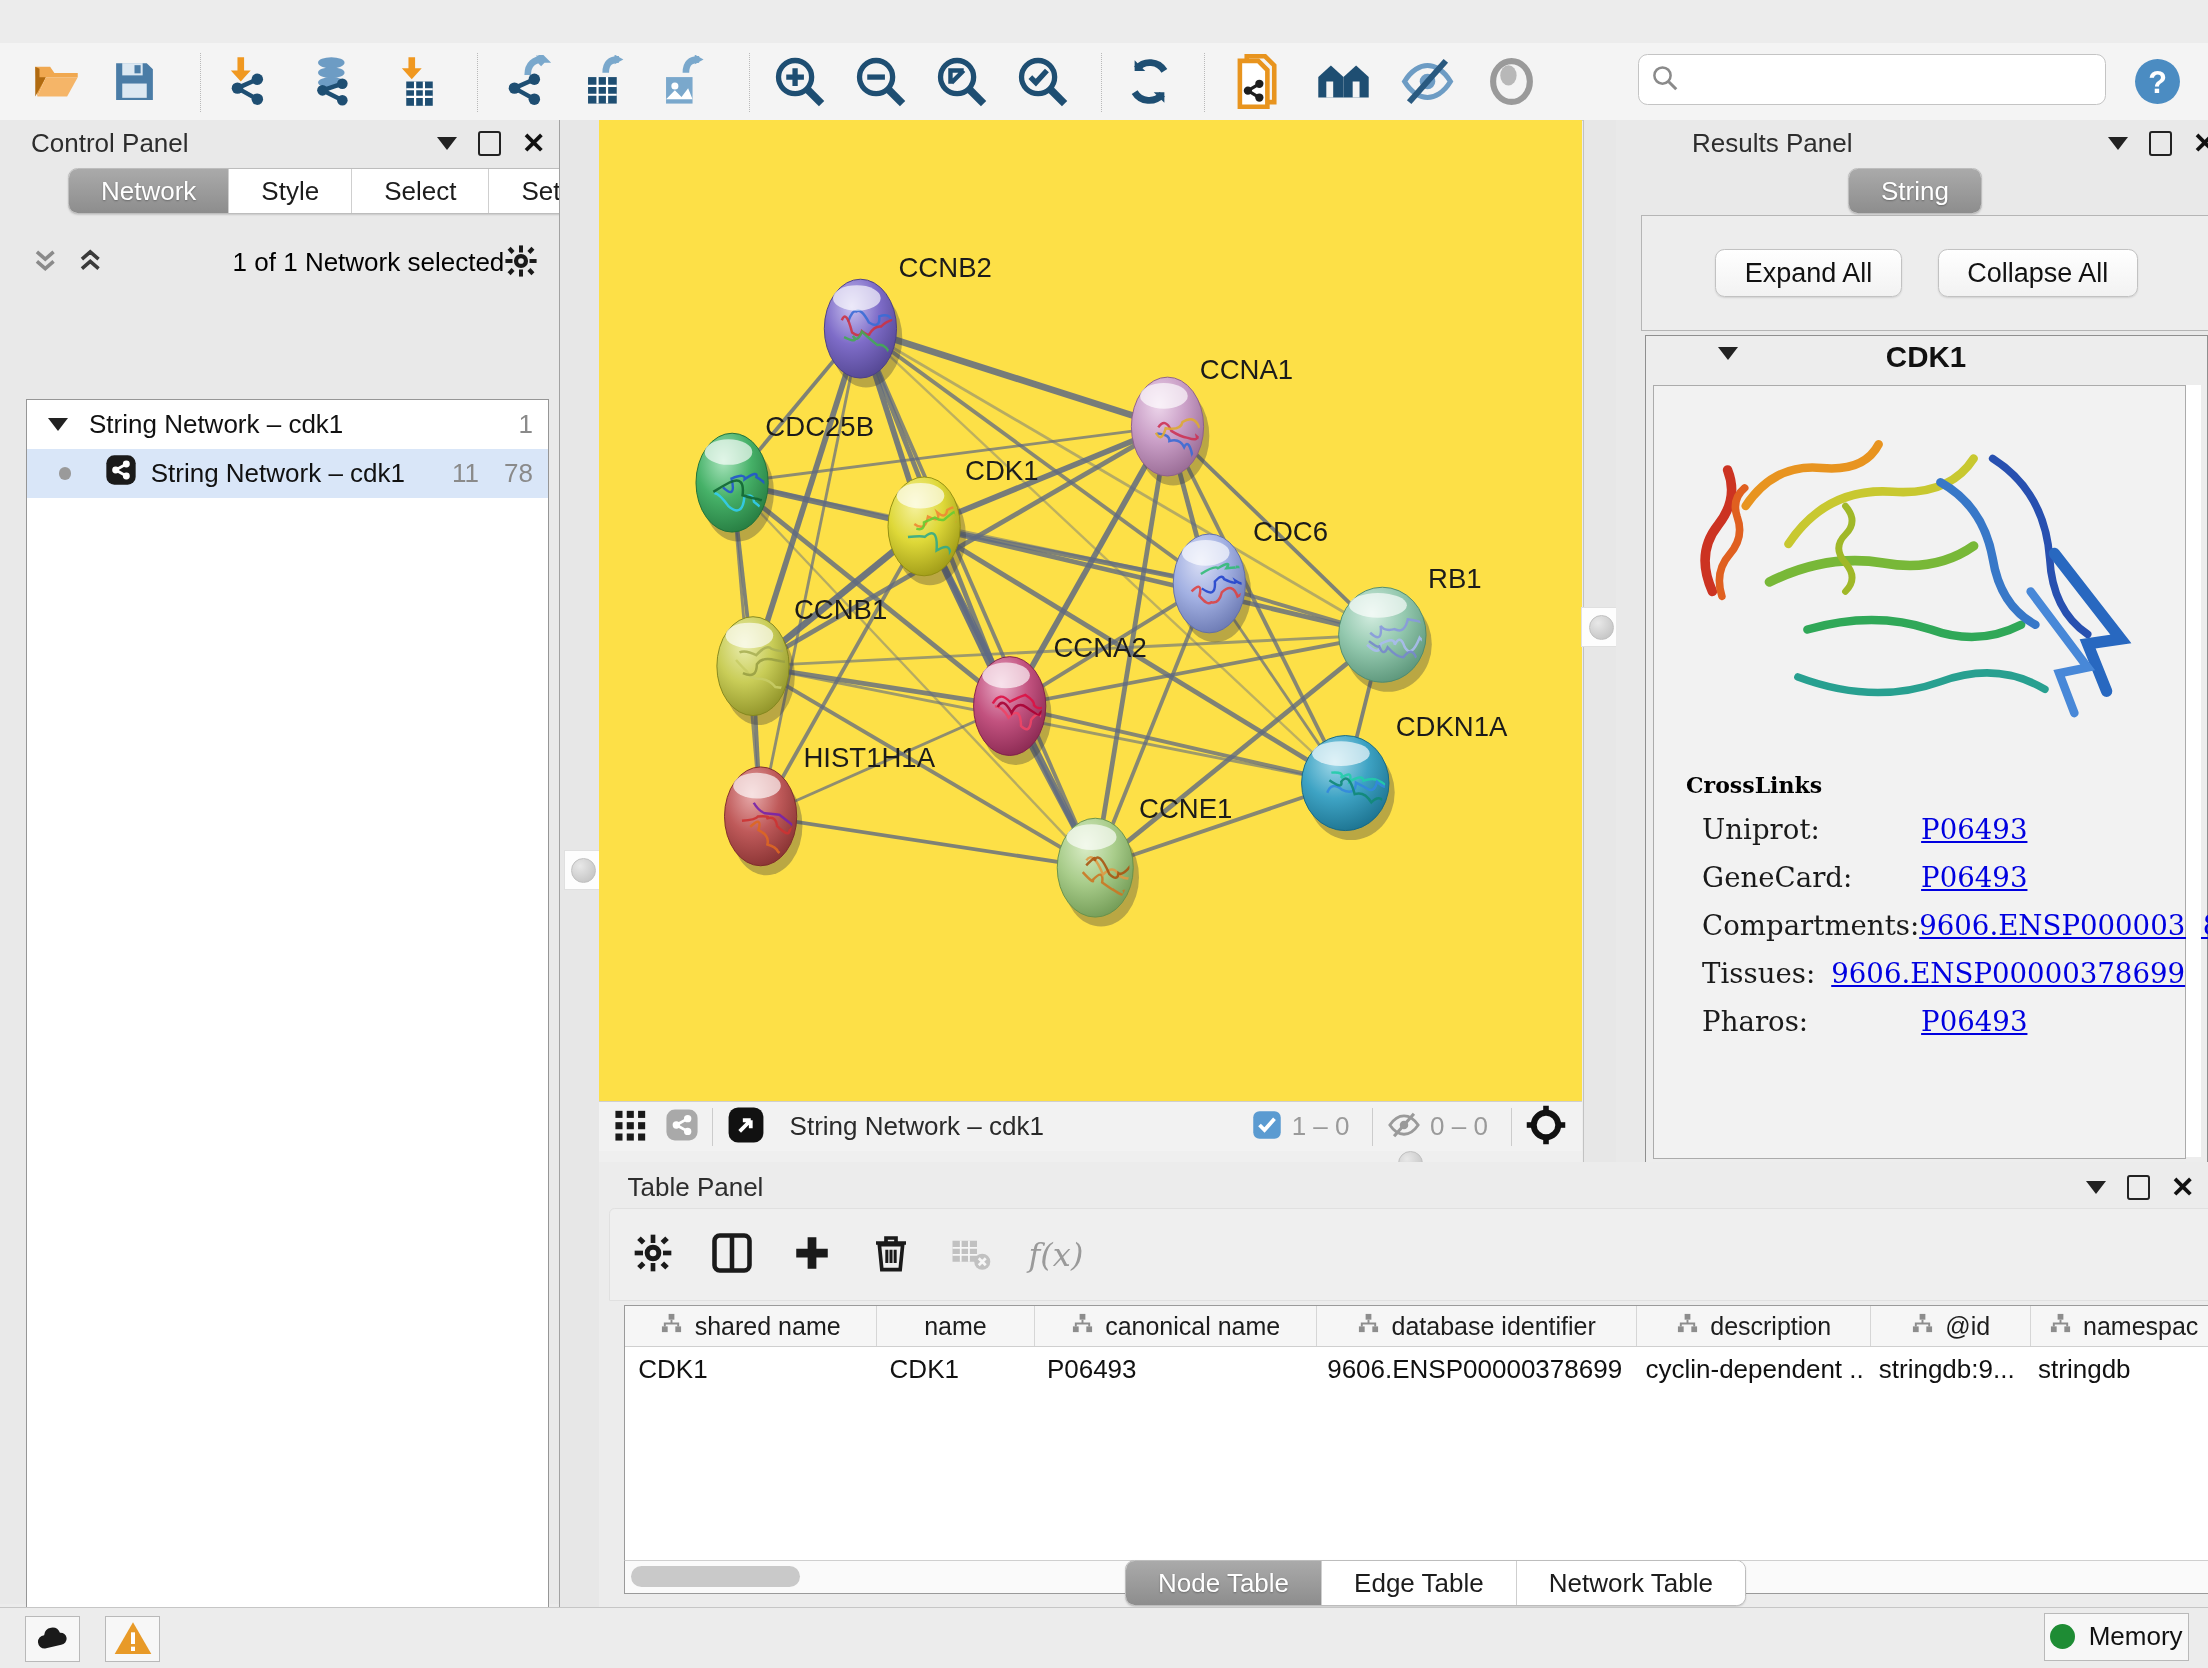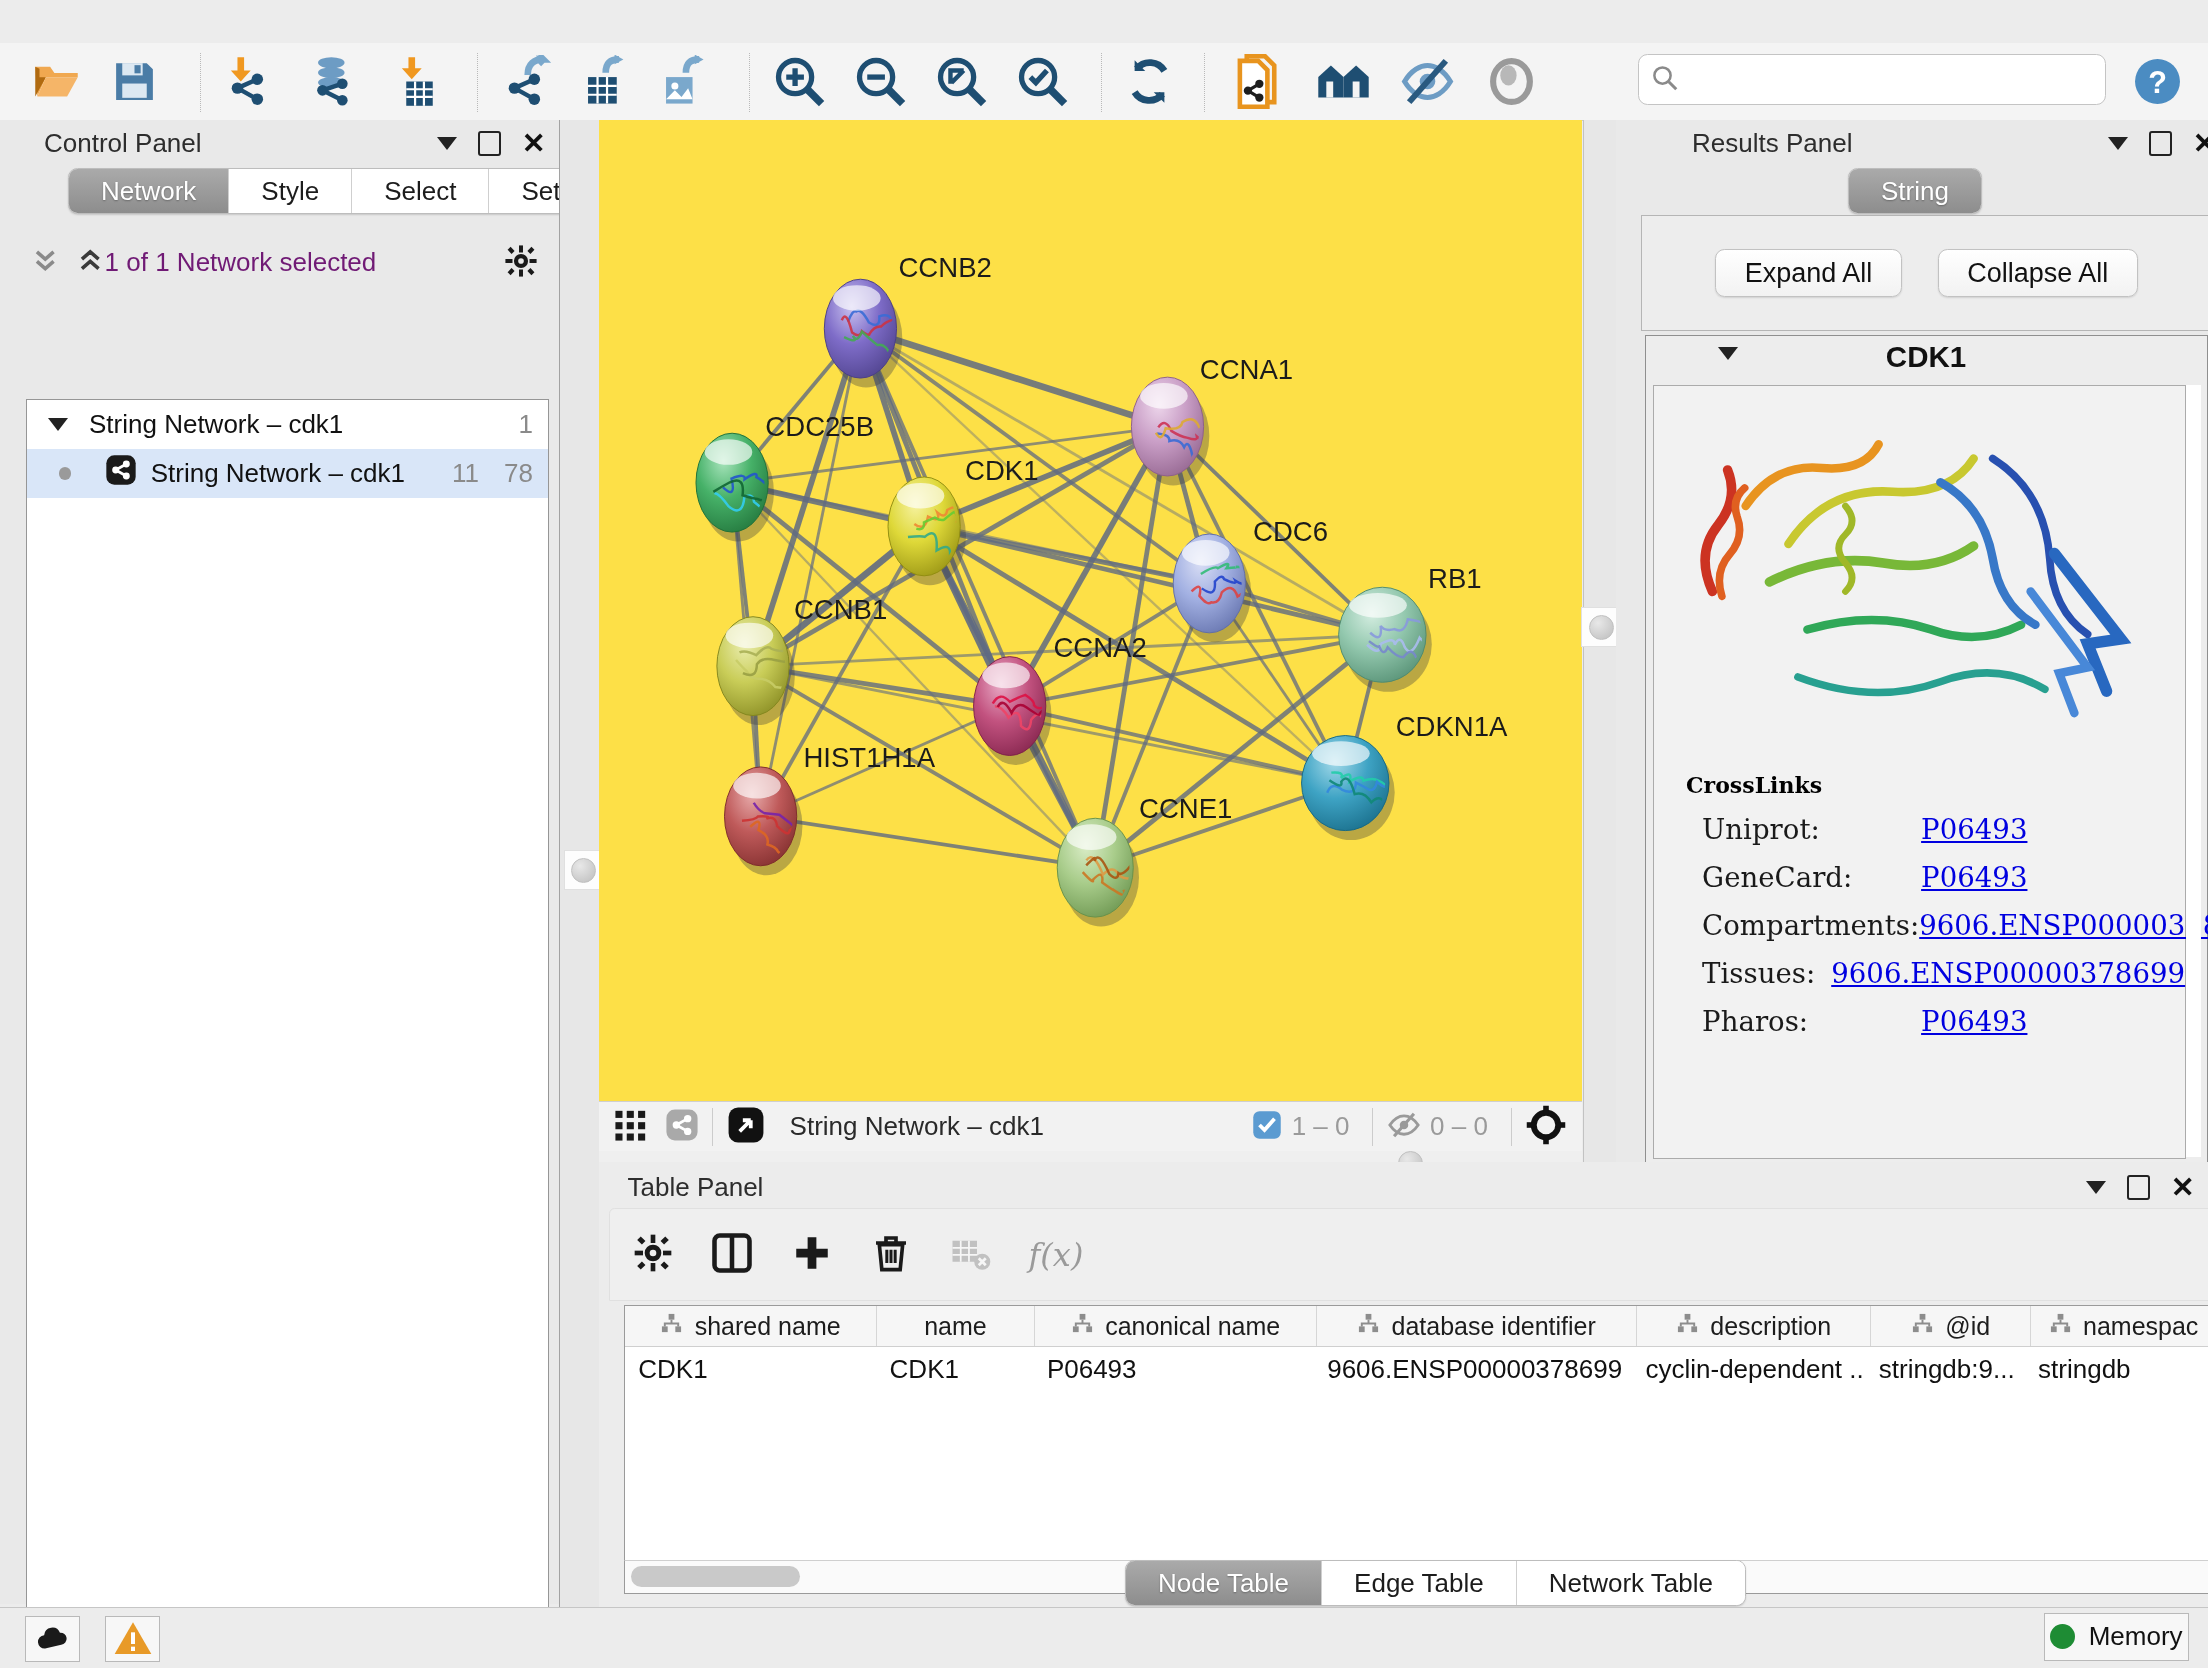--- a/index.html
+++ b/index.html
@@ -278,21 +278,21 @@
     </div>
     <span class="tbi" style="left:2130px">
       <svg width="49" height="49" viewBox="0 0 24 24">
           <circle cx="12" cy="12" r="11" fill="#4b8cc2"></circle>
           <text x="12" y="17.5" text-anchor="middle" font-size="15" font-weight="bold" fill="#fff">?</text>
         </svg>
     </span>
   </div>
 
   <div id="control-panel" class="abs">
-    <div class="abs panel-title" style="left:44px;top:7.6px">Control Panel</div>
+    <div class="abs panel-title" style="left:31px;top:7.6px">Control Panel</div>
     <div class="panel-ctl" style="right:13.3px;top:11.4px">
       <span class="tri-down"></span>
       <span class="float-sq"></span>
       <span class="close-x">✕</span>
     </div>
     <div class="abs segtabs" style="left:68px;top:48px" id="cp-tabs">
         <span class="segtab sel">Network</span>
         <span class="segtab">Style</span>
         <span class="segtab">Select</span>
         <span class="segtab">Sets</span>
@@ -302,21 +302,21 @@
       <span style="margin-left:7.6px">
         <svg width="28.5" height="28.5" viewBox="0 0 24 24">
             <path d="M5 5l7 6 7-6M5 13l7 6 7-6" fill="none" stroke="#8a8a8a" stroke-width="3"></path>
           </svg>
       </span>
       <span style="margin-left:17px">
         <svg width="28.5" height="28.5" viewBox="0 0 24 24">
             <path d="M5 19l7-6 7 6M5 11l7-6 7 6" fill="none" stroke="#3a3a3a" stroke-width="3"></path>
           </svg>
       </span>
-      <span style="flex:1;text-align:left;font-size:26px;color:#701a75">1 of 1 Network selected</span>
+      <span style="flex:1;text-align:right;font-size:26px;color:#000000">1 of 1 Network selected</span>
       <span style="margin-right:5.7px">
         <svg width="34" height="34" viewBox="0 0 24 24">
             <g fill="#1a1a1a">
               <circle cx="12" cy="12" r="5"></circle>
               <g id="teeth">
                 <rect x="10.6" y="1" width="2.8" height="5"></rect>
                 <rect x="10.6" y="18" width="2.8" height="5"></rect>
                 <rect x="1" y="10.6" width="5" height="2.8"></rect>
                 <rect x="18" y="10.6" width="5" height="2.8"></rect>
                 <rect x="3" y="3" width="4" height="3" transform="rotate(45 5 4.5)"></rect>

